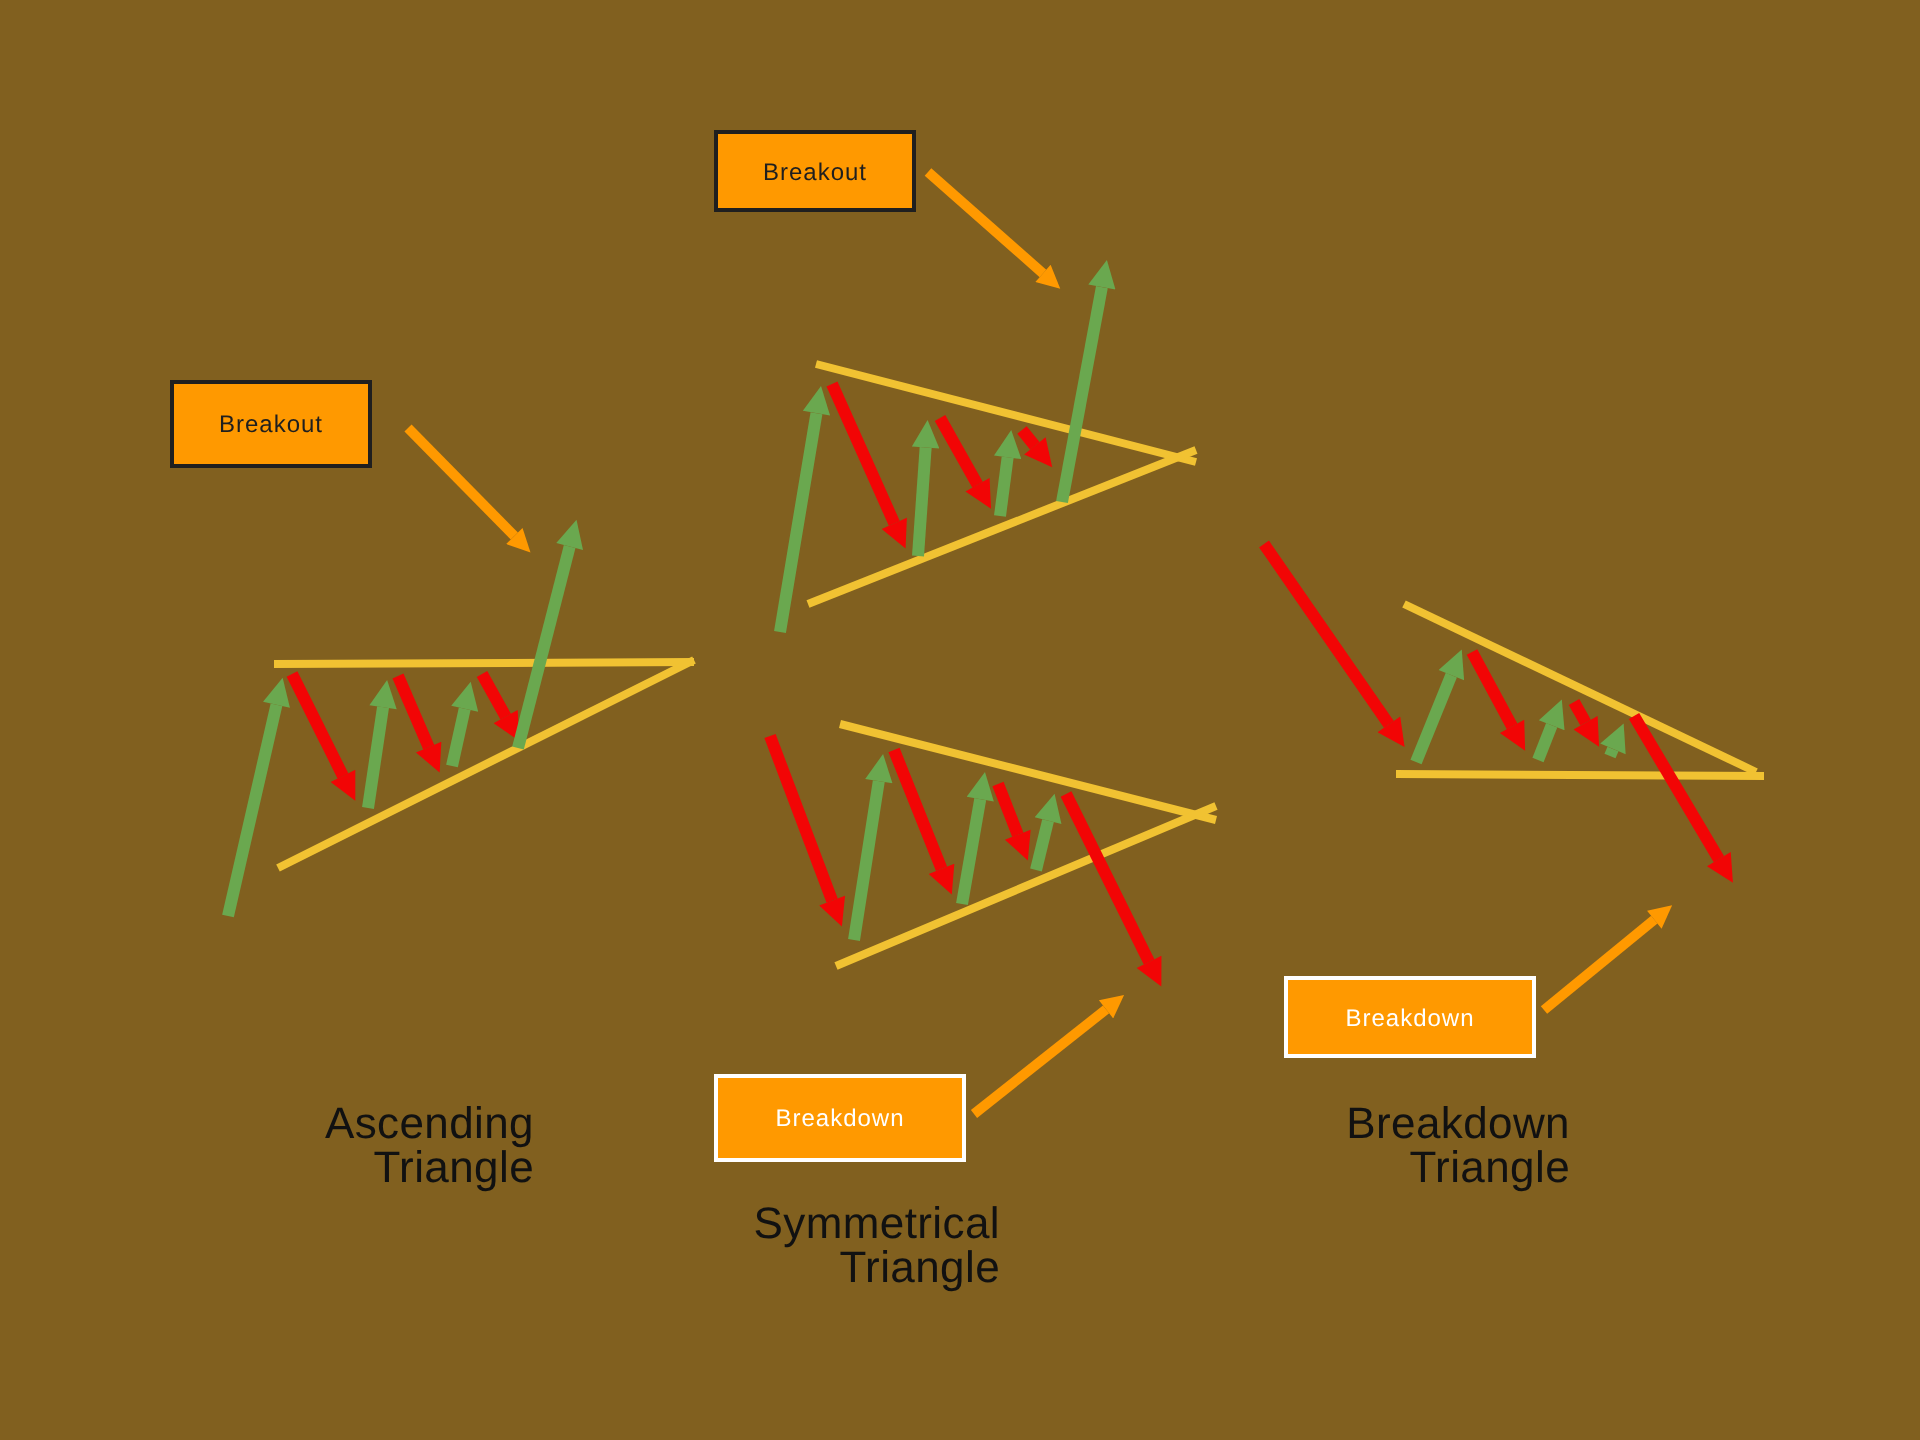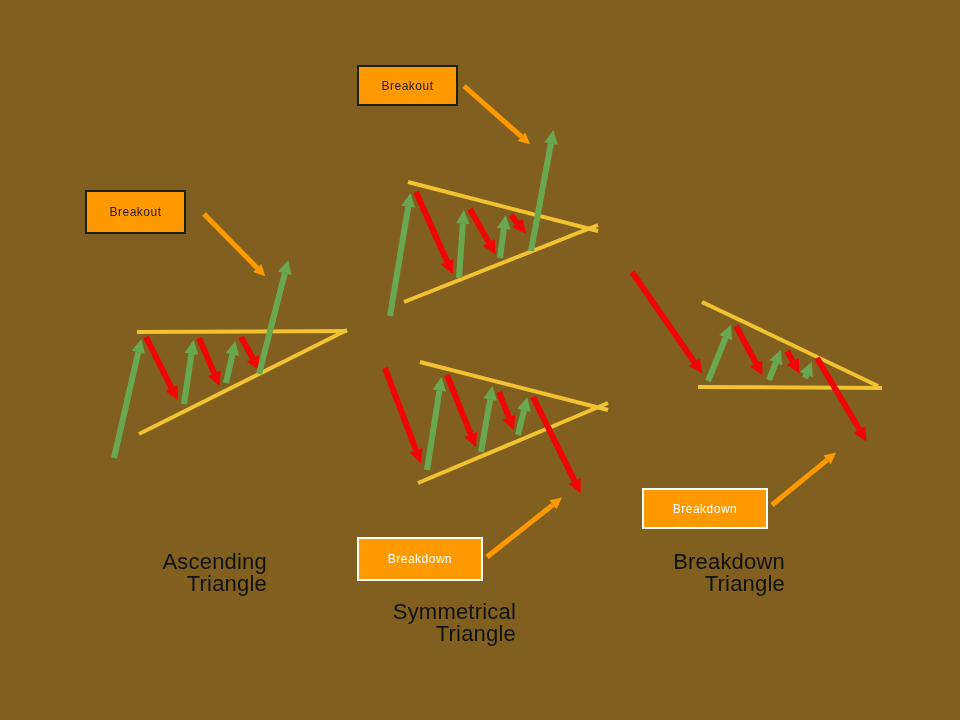--- a/index.html
+++ b/index.html
@@ -24,21 +24,21 @@
   .c-bo-top  {left:357px;top:65px;  width:101px;height:41px;}
   .c-bd-mid  {left:357px;top:537px; width:126px;height:44px;}
   .c-bd-right{left:642px;top:488px; width:126px;height:41px;}
   .ptitle{
     position:absolute;text-align:right;
     font-weight:normal;font-size:22px;line-height:22px;
     letter-spacing:.2px;color:var(--title-text,#111111);
   }
   .ptitle span{display:block;}
   .t-asc {left:107px;top:551px;width:160px;}
-  .t-sym {left:356px;top:601px;width:160px;}
+  .t-sym {left:340px;top:601px;width:160px;}
   .t-desc{left:625px;top:551px;width:160px;}
 </style>
 </head>
 <body>
 
 <div class="stage">
 
   <svg id="diagram-svg" width="960" height="720" viewBox="0 0 960 720">
       <defs>
         <marker id="mk-up" viewBox="0 0 10 10" refX="0" refY="5" markerWidth="2.8" markerHeight="2.3" orient="auto" markerUnits="strokeWidth">

